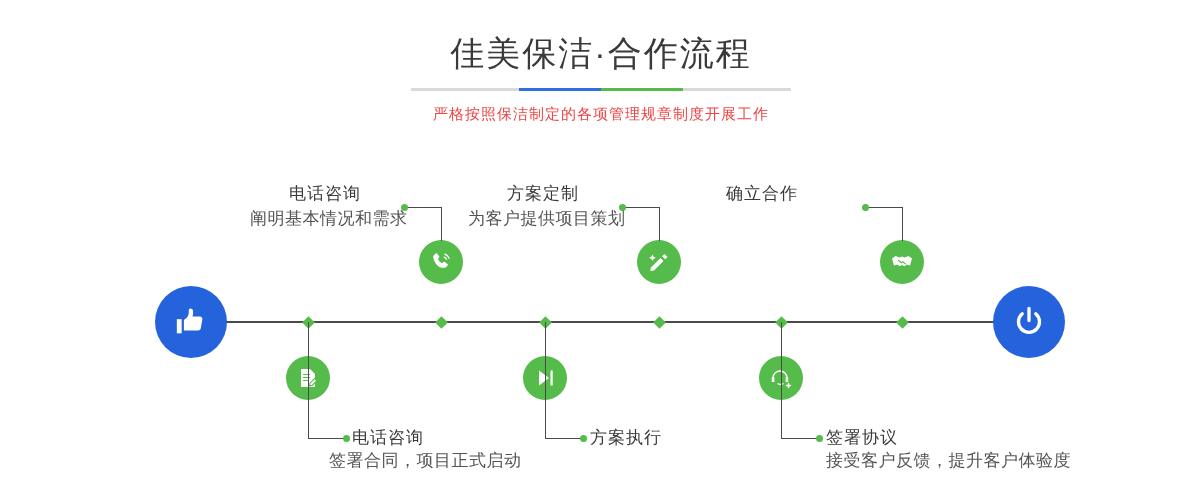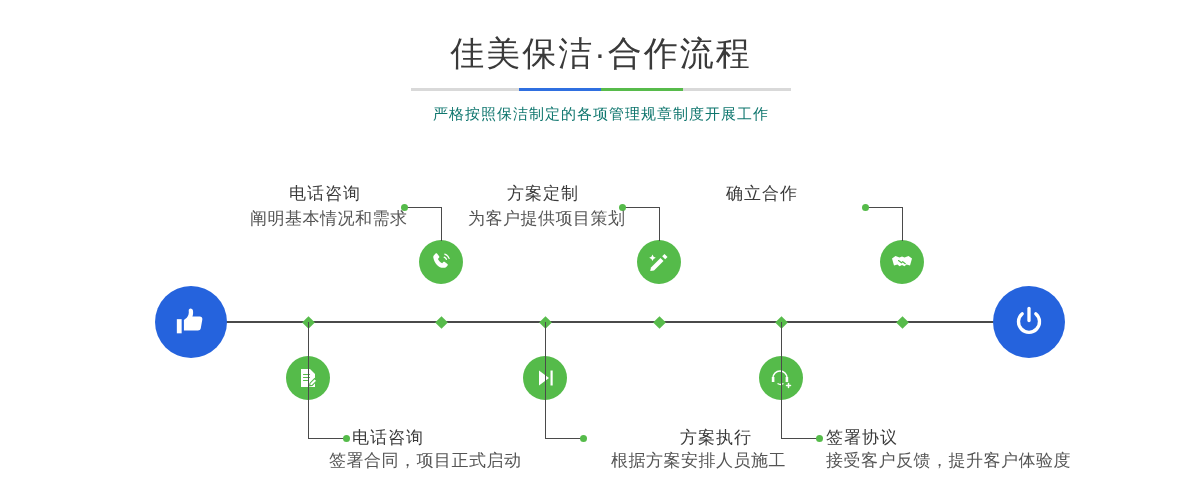--- a/index.html
+++ b/index.html
@@ -55,21 +55,21 @@
     position: absolute;
     left: 190px;
     top: 0;
     width: 82px;
     height: 3px;
     background: #57bb4b;
   }
   .subtitle {
     margin: 14px 0 16px 0;
     font-size: 15px;
-    color: #0f766e;
+    color: #ef4444;
     letter-spacing: 1px;
   }
 
   
   .timeline {
     position: absolute;
     left: 0;
     top: 0;
     width: 1202px;
     height: 502px;
@@ -249,23 +249,22 @@
       <span>
         <svg width="24" height="24" viewBox="0 0 24 24" fill="#ffffff">
           <path d="M6 4.5l10 7.5-10 7.5z"></path>
           <path d="M17.5 4.5h2.2v15h-2.2z"></path>
         </svg>
       </span>
     </div>
     <div class="connector v-line" style="left:545px; top:322px; height:116px;"></div>
     <div class="connector h-line" style="left:545px; top:438px; width:38px;"></div>
     <div class="arrow-dot" style="left:583px; top:438px;"></div>
-    <div class="label-block below" style="left:616px; top:426px; width:200px; text-align:center;">
+    <div class="label-block below" style="left:590px; top:426px; width:200px; text-align:left;">
       <div class="label-title">方案执行</div>
-      <div class="label-desc" style="margin-left:-35px;">根据方案安排人员施工</div>
     </div>
 
     <div class="node-dot" style="left:902px; top:322px;"></div>
     <div class="circle" style="left:880px; top:240px;">
       <span>
         <svg width="24" height="24" viewBox="0 0 24 24" fill="#ffffff">
           <path d="M2 8.5l3.5-2.5 4 1.5 2.5-1 2.5 1 4-1.5L22 8.5l-2 7-3.5-1-2 1.8-2.5-1.4-2.5 1.4-2-1.8-3.5 1z"></path>
           <path d="M8.5 10.5l3 2.2 1.2-1 2.6 2" stroke="#55bb4a" stroke-width="1.1" fill="none" stroke-linecap="round"></path>
         </svg>
       </span>

